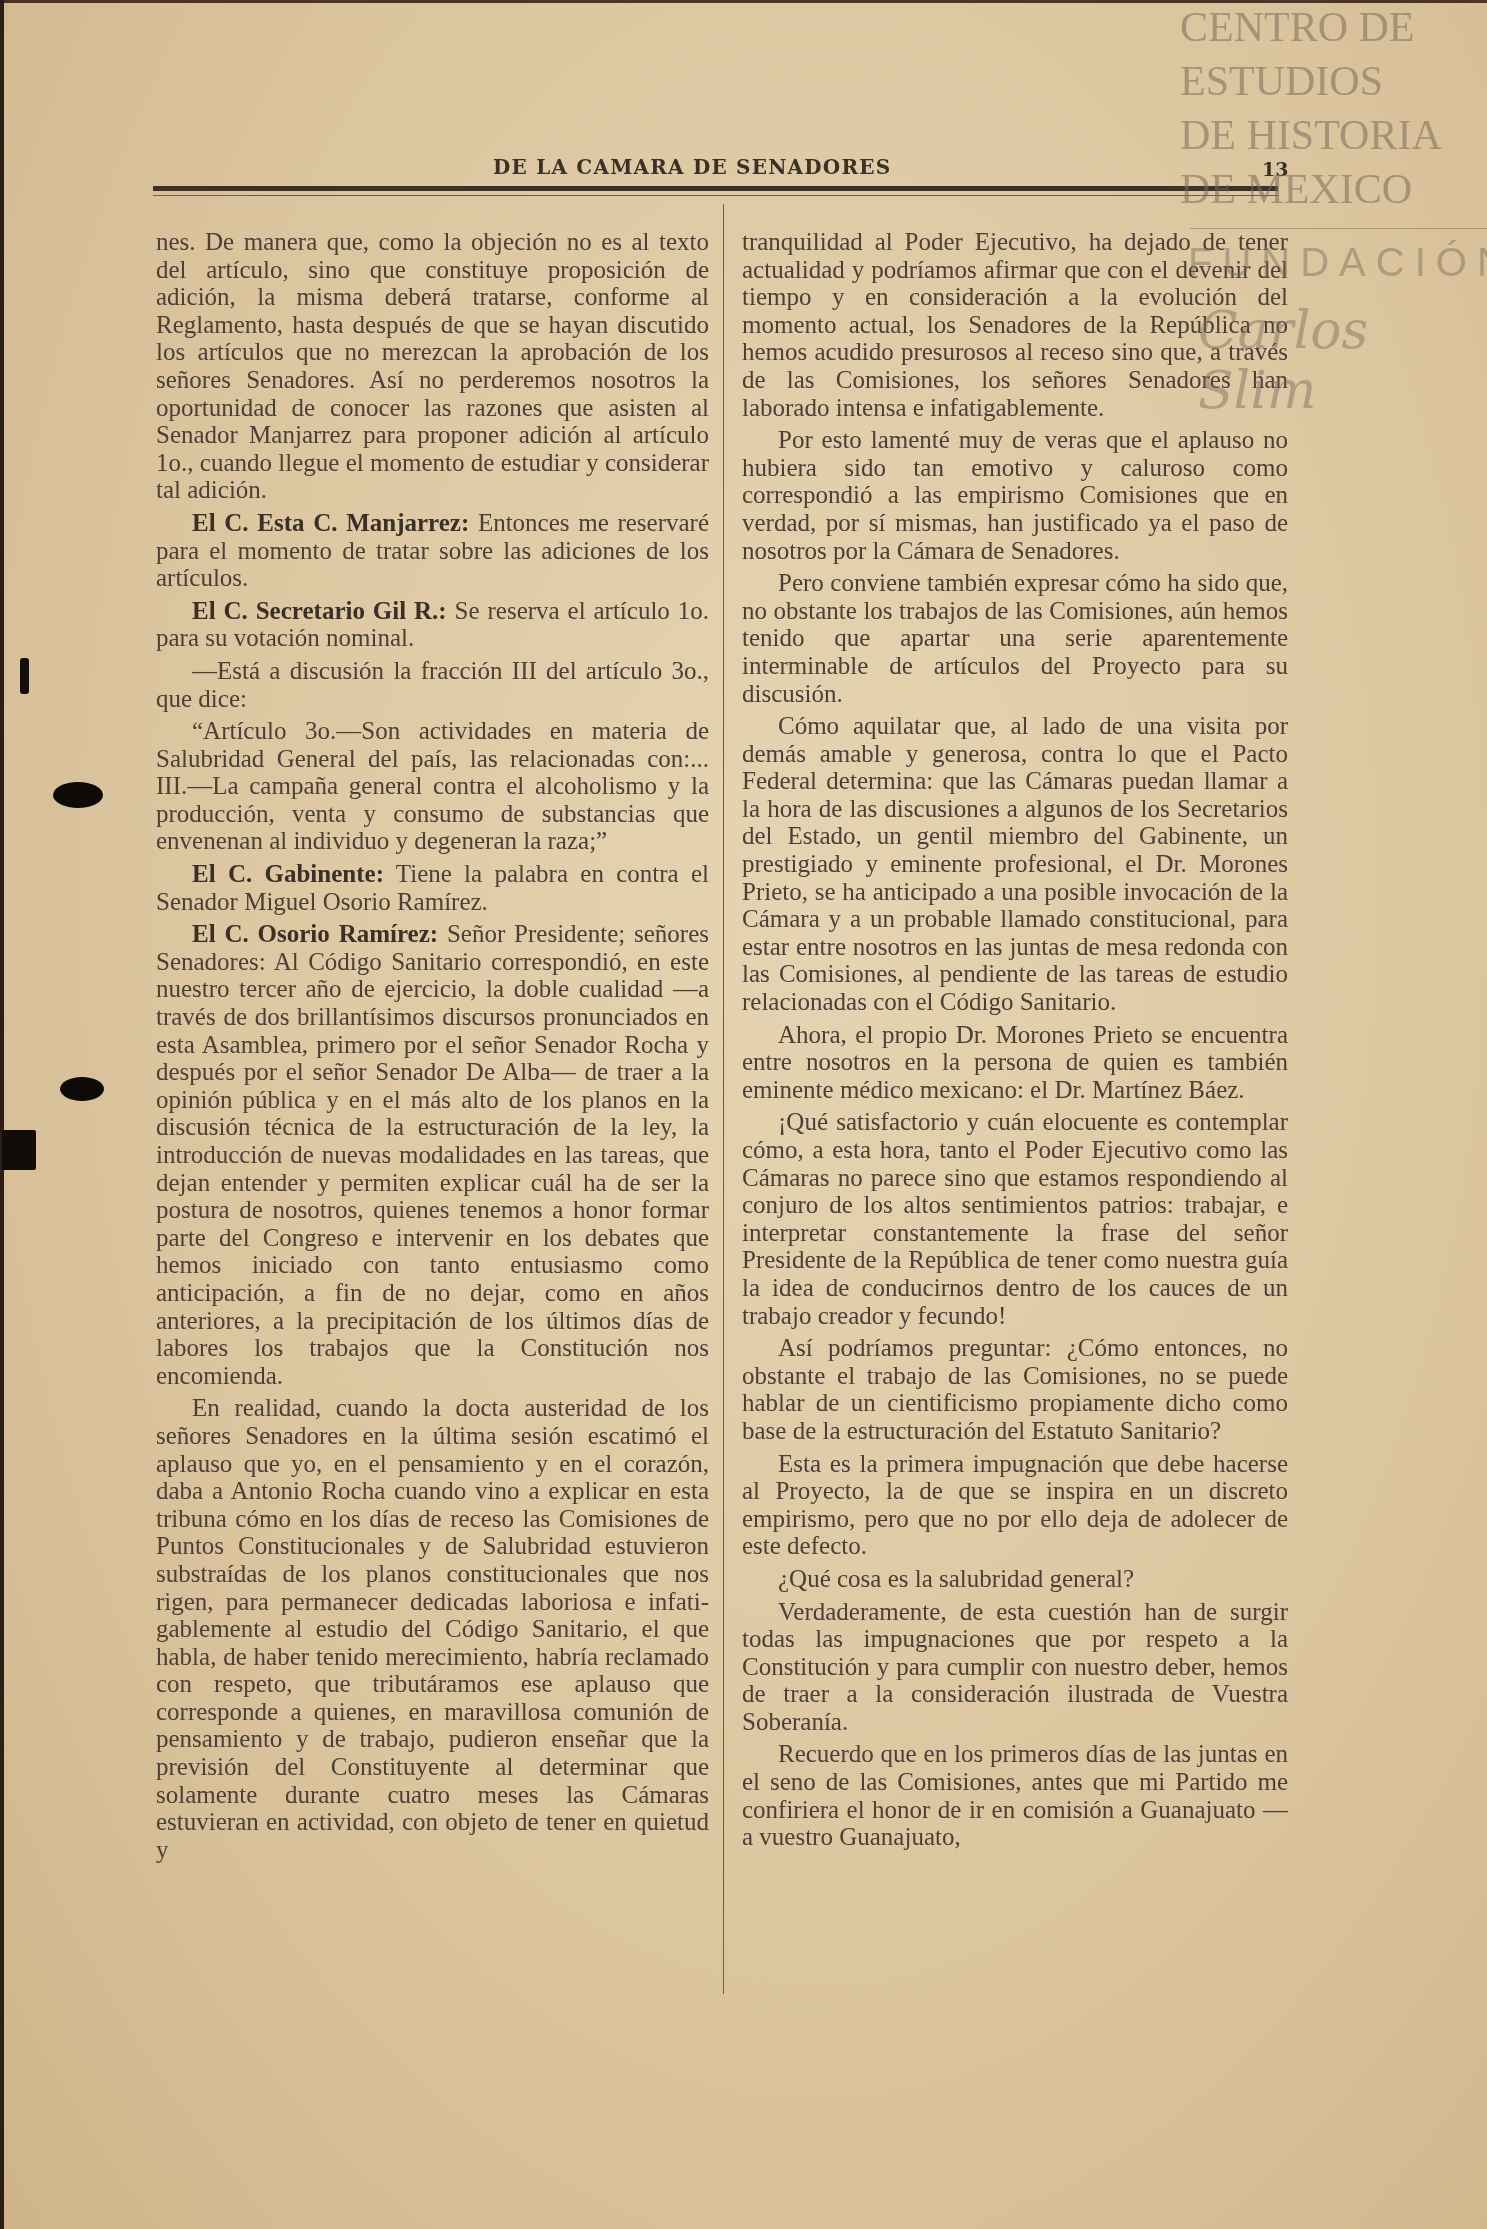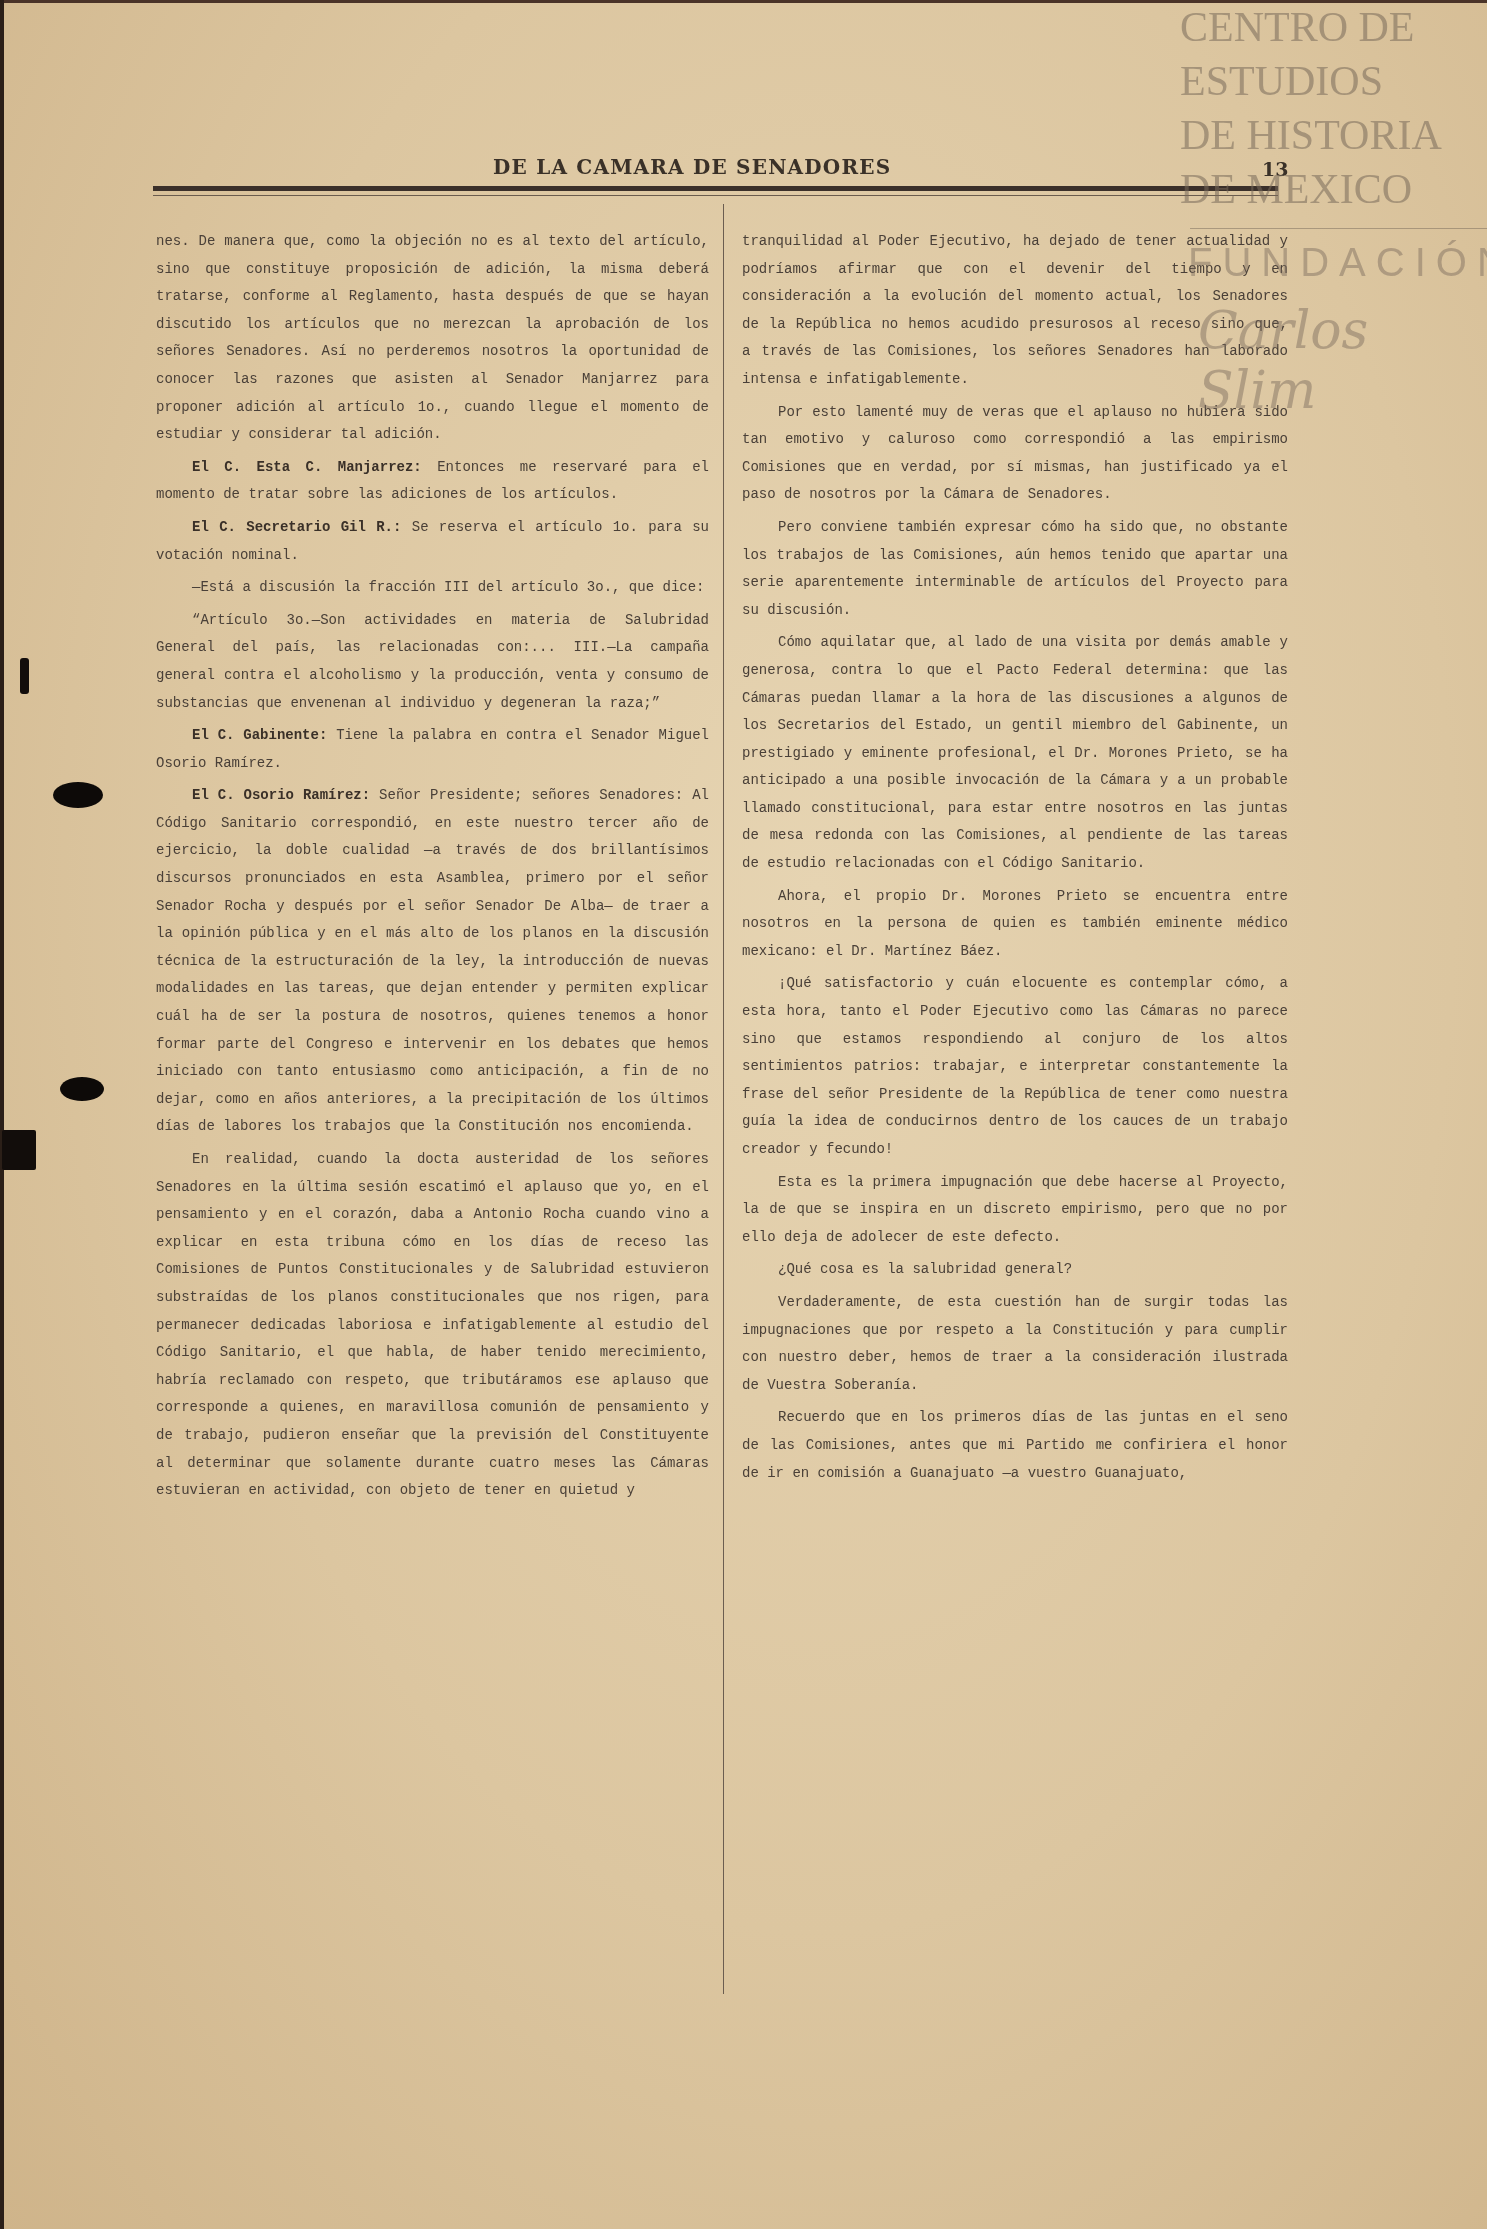--- a/index.html
+++ b/index.html
@@ -39,22 +39,22 @@
     position: absolute; left: 153px; top: 195px; width: 1125px; height: 1px;
     background: #6a5c4e;
   }
   .col-divider {
     position: absolute; left: 723px; top: 204px; width: 1px; height: 1790px;
     background: #6b5d50;
   }
   
   .column {
     position: absolute; top: 228px; width: 553px;
-    font-family: Liberation Mono, monospace;
-    font-size: 14px; line-height: 27.6px; color: #4a4038;
+    font-family: Liberation Serif, serif;
+    font-size: 25px; line-height: 27.6px; color: #4a4038;
     text-align: justify; hyphens: manual;
   }
   .col-left { left: 156px; }
   .col-right { left: 742px; width: 546px; }
   .para { margin: 0 0 5px 0; text-indent: 36px; }
   .para.noindent { text-indent: 0; }
   .speaker { font-weight: bold; color: #3a3028; }
   
   .watermark {
     position: absolute; left: 1180px; top: 0; width: 307px; height: 380px;
@@ -111,20 +111,21 @@
       <p class="para"><span class="speaker">El C. Osorio Ramírez:</span><span> Señor Presidente; señores Senadores: Al Código Sanitario corres­pondió, en este nuestro tercer año de ejerci­cio, la doble cualidad —a través de dos brillan­tísimos discursos pronunciados en esta Asam­blea, primero por el señor Senador Rocha y des­pués por el señor Senador De Alba— de traer a la opinión pública y en el más alto de los planos en la discusión técnica de la estructu­ración de la ley, la introducción de nuevas modalidades en las tareas, que dejan entender y permiten explicar cuál ha de ser la postura de nosotros, quienes tenemos a honor for­mar parte del Congreso e intervenir en los de­bates que hemos iniciado con tanto entusiasmo como anticipación, a fin de no dejar, como en años anteriores, a la precipitación de los últimos días de labores los trabajos que la Constitución nos encomienda.</span></p>
       <p class="para"><span>En realidad, cuando la docta austeridad de los señores Senadores en la última sesión es­catimó el aplauso que yo, en el pensamiento y en el corazón, daba a Antonio Rocha cuando vino a explicar en esta tribuna cómo en los días de receso las Comisiones de Puntos Constitucio­nales y de Salubridad estuvieron substraídas de los planos constitucionales que nos rigen, para permanecer dedicadas laboriosa e infati­gablemente al estudio del Código Sanitario, el que habla, de haber tenido merecimiento, habría reclamado con respeto, que tributáramos ese aplauso que corresponde a quienes, en maravillosa comunión de pensamiento y de trabajo, pudieron enseñar que la previsión del Constituyente al determinar que solamente du­rante cuatro meses las Cámaras estuvieran en actividad, con objeto de tener en quietud y</span></p>
     </div>
   <div class="column col-right" id="col-right">
       <p class="para noindent"><span>tranquilidad al Poder Ejecutivo, ha dejado de tener actualidad y podríamos afirmar que con el devenir del tiempo y en consideración a la evolución del momento actual, los Senadores de la República no hemos acudido presurosos al receso sino que, a través de las Comisio­nes, los señores Senadores han laborado in­tensa e infatigablemente.</span></p>
       <p class="para"><span>Por esto lamenté muy de veras que el aplau­so no hubiera sido tan emotivo y caluroso co­mo correspondió a las empirismo Comisiones que en verdad, por sí mismas, han justificado ya el paso de nosotros por la Cámara de Se­nadores.</span></p>
       <p class="para"><span>Pero conviene también expresar cómo ha sido que, no obstante los trabajos de las Co­misiones, aún hemos tenido que apartar una serie aparentemente interminable de artículos del Proyecto para su discusión.</span></p>
       <p class="para"><span>Cómo aquilatar que, al lado de una visita por demás amable y generosa, contra lo que el Pacto Federal determina: que las Cámaras puedan llamar a la hora de las discusiones a algunos de los Secretarios del Estado, un gen­til miembro del Gabinente, un prestigiado y eminente profesional, el Dr. Morones Prieto, se ha anticipado a una posible invocación de la Cámara y a un probable llamado consti­tucional, para estar entre nosotros en las jun­tas de mesa redonda con las Comisiones, al pen­diente de las tareas de estudio relacionadas con el Código Sanitario.</span></p>
       <p class="para"><span>Ahora, el propio Dr. Morones Prieto se en­cuentra entre nosotros en la persona de quien es también eminente médico mexicano: el Dr. Martínez Báez.</span></p>
       <p class="para"><span>¡Qué satisfactorio y cuán elocuente es con­templar cómo, a esta hora, tanto el Poder Eje­cutivo como las Cámaras no parece sino que estamos respondiendo al conjuro de los altos sentimientos patrios: trabajar, e interpretar constantemente la frase del señor Presidente de la República de tener como nuestra guía la idea de conducirnos dentro de los cauces de un trabajo creador y fecundo!</span></p>
+      <p class="para"><span>Así podríamos preguntar: ¿Cómo enton­ces, no obstante el trabajo de las Comisiones, no se puede hablar de un cientificismo propia­mente dicho como base de la estructuración del Estatuto Sanitario?</span></p>
       <p class="para"><span>Esta es la primera impugnación que debe hacerse al Proyecto, la de que se inspira en un discreto empirismo, pero que no por ello deja de adolecer de este defecto.</span></p>
       <p class="para"><span>¿Qué cosa es la salubridad general?</span></p>
       <p class="para"><span>Verdaderamente, de esta cuestión han de surgir todas las impugnaciones que por res­peto a la Constitución y para cumplir con nues­tro deber, hemos de traer a la consideración ilustrada de Vuestra Soberanía.</span></p>
       <p class="para"><span>Recuerdo que en los primeros días de las juntas en el seno de las Comisiones, antes que mi Partido me confiriera el honor de ir en co­misión a Guanajuato —a vuestro Guanajuato,</span></p>
     </div>
 
   <div class="watermark">
     <span class="wm-line">CENTRO DE</span>
     <span class="wm-line">ESTUDIOS</span>
     <span class="wm-line">DE HISTORIA</span>

